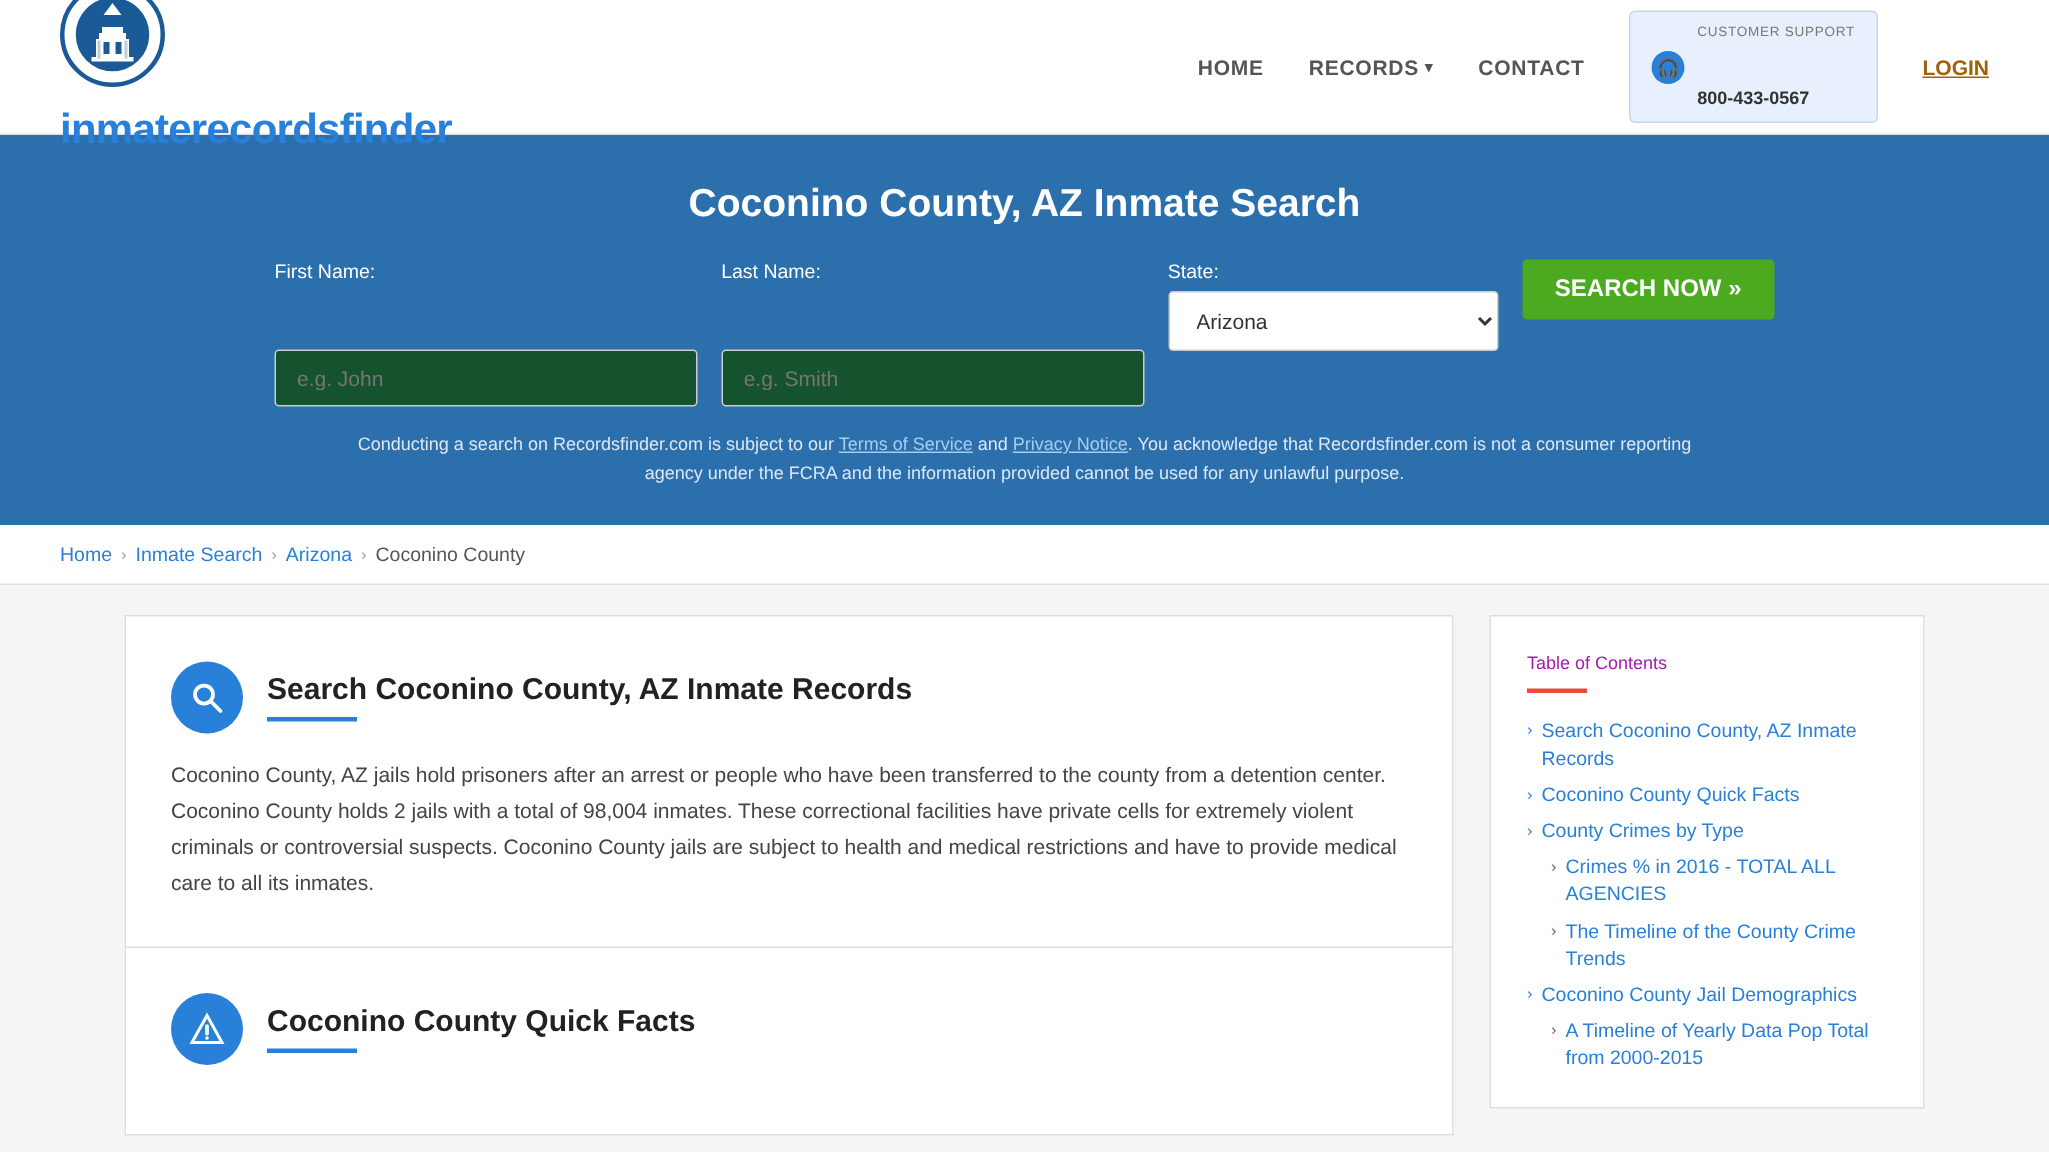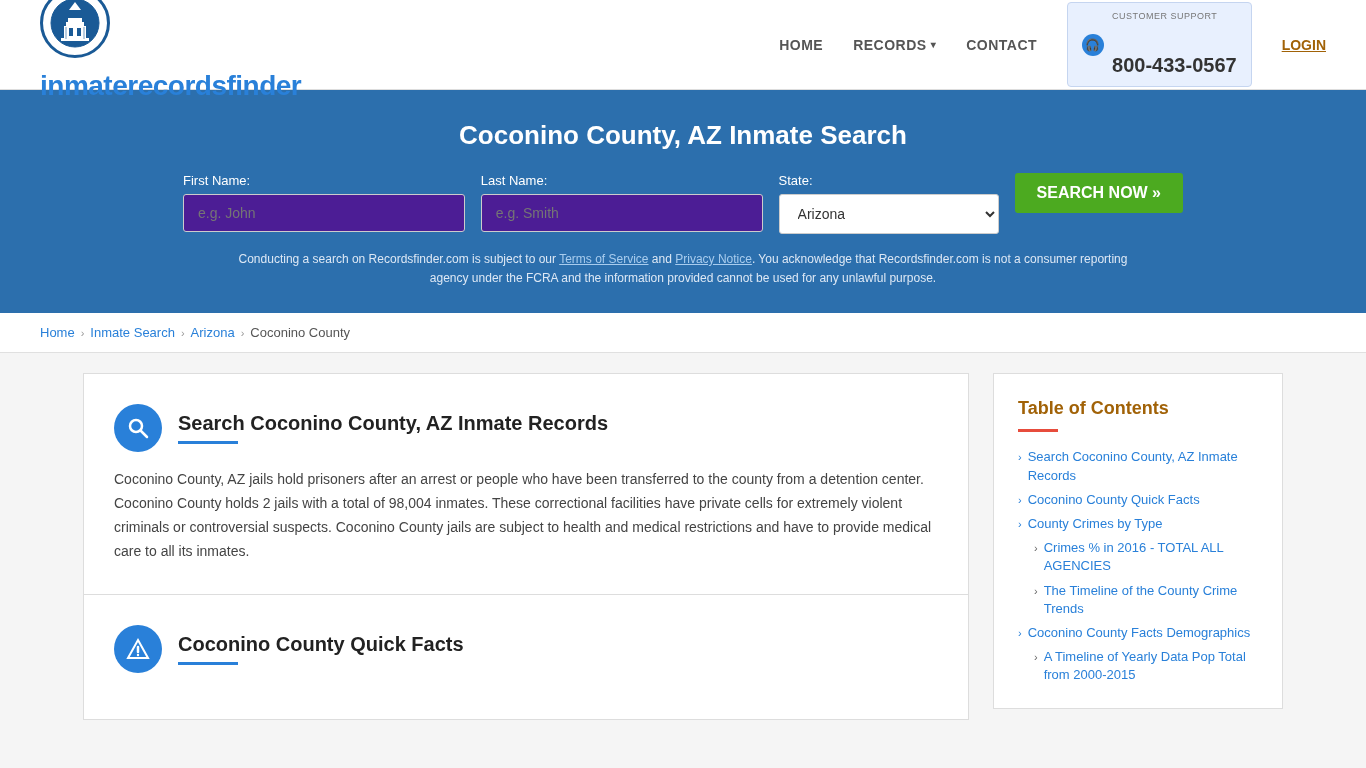--- a/index.html
+++ b/index.html
@@ -96,21 +96,21 @@
       line-height: 1.3;
       gap: 30px;
     }
     .support-label {
       font-size: 9px;
       color: #777;
       text-transform: uppercase;
       letter-spacing: 0.5px;
     }
     .support-number {
-      font-size: 20px;
+      font-size: 12px;
       font-weight: bold;
       color: #333;
     }
     .login-btn {
       color: #a16207;
       font-size: 14px;
       font-weight: bold;
       text-transform: uppercase;
       cursor: pointer;
     }
@@ -145,23 +145,24 @@
       font-weight: normal;
     }
     .form-group.first-name { flex: 1; }
     .form-group.last-name { flex: 1; }
     .form-group.state { flex: 0 0 220px; }
     .form-input {
       padding: 10px 14px;
       border: 1px solid #ccc;
       border-radius: 3px;
       font-size: 14px;
-      background: #4c1d95;
+      background: #14532d;
       color: #999;
       width: 100%;
+      margin-top: 39px;
     }
     .state-select {
       padding: 10px 14px;
       border: 1px solid #ccc;
       border-radius: 3px;
       font-size: 14px;
       background: #fff;
       color: #333;
       width: 100%;
       cursor: pointer;
@@ -284,23 +285,23 @@
       font-size: 14px;
     }
 
     
     .toc-card {
       background: #fff;
       border: 1px solid #ddd;
       padding: 24px;
     }
     .toc-title {
-      font-size: 18px;
-      font-weight: bold;
-      color: #a16207;
+      font-size: 12px;
+      font-weight: normal;
+      color: #a21caf;
       margin-bottom: 10px;
     }
     .toc-divider {
       height: 3px;
       background: #e74c3c;
       width: 40px;
       margin-bottom: 16px;
     }
     .toc-list {
       list-style: none;
@@ -483,21 +484,21 @@
         <li class="toc-item toc-subitem">
           <span class="arrow">›</span>
           <a href="#">Crimes % in 2016 - TOTAL ALL AGENCIES</a>
         </li>
         <li class="toc-item toc-subitem">
           <span class="arrow">›</span>
           <a href="#">The Timeline of the County Crime Trends</a>
         </li>
         <li class="toc-item">
           <span class="arrow">›</span>
-          <a href="#">Coconino County Facts Demographics</a>
+          <a href="#">Coconino County Jail Demographics</a>
         </li>
         <li class="toc-item toc-subitem">
           <span class="arrow">›</span>
           <a href="#">A Timeline of Yearly Data Pop Total from 2000-2015</a>
         </li>
       </ul>
     </div>
   </div>
 </div>
 

